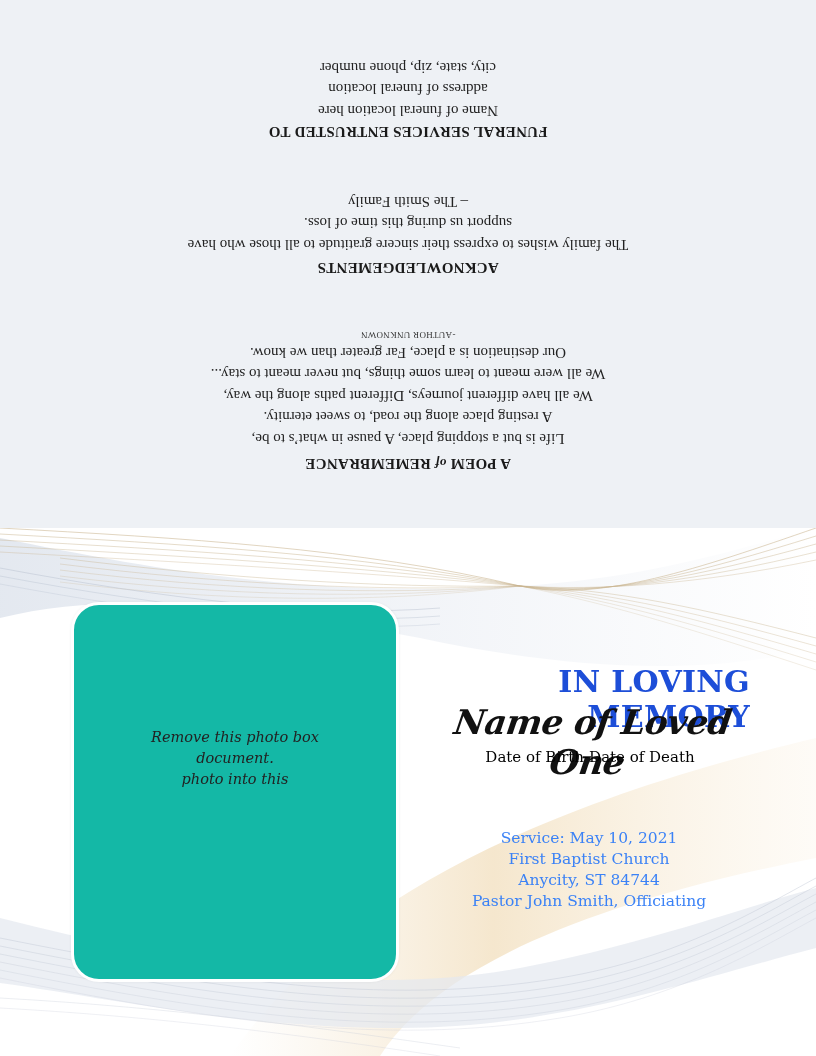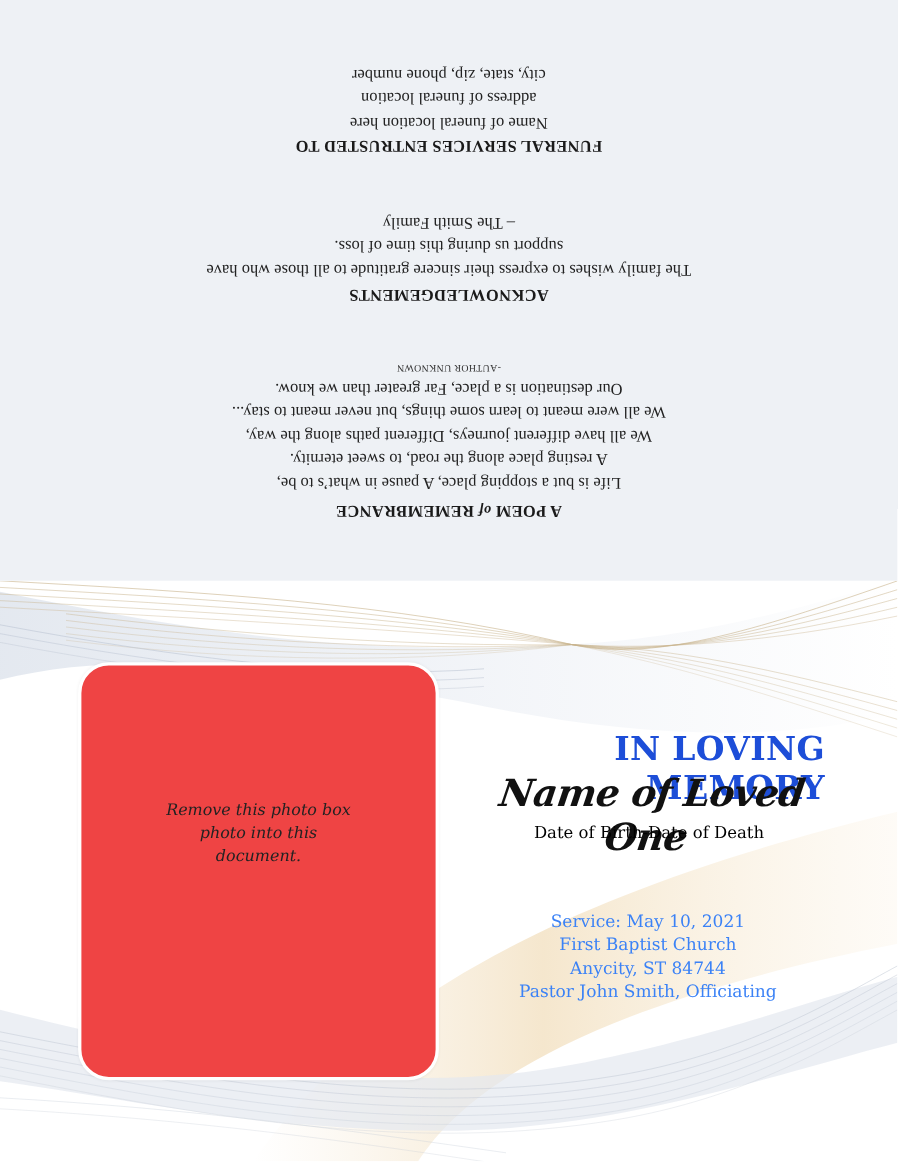--- a/index.html
+++ b/index.html
@@ -11,21 +11,21 @@
   .flip .block { position: absolute; left: 0; width: 816px; text-align: center; }
   .heading-sm { font-family: "Liberation Serif", serif; font-weight: bold; font-size: 15px; letter-spacing: 0.3px; color: #1a1a1a; }
   .heading-sm .of { font-style: italic; font-size: 13px; text-transform: none; }
   .body-line { font-family: "Liberation Serif", serif; font-size: 15px; line-height: 21.5px; color: #222; }
   .author { font-family: "Liberation Serif", serif; font-size: 9px; letter-spacing: 0.3px; color: #333; margin-top: 1px; }
 
   
   .bottom-panel { position: absolute; left: 0; top: 528px; width: 816px; height: 528px; overflow: hidden; background: #ffffff; }
   .bottom-panel svg.waves { position: absolute; left: 0; top: 0; }
 
-  .photo-box { position: absolute; left: 71px; top: 602px; width: 322px; height: 374px; background: #ef4444; border: 3px solid #ffffff; border-radius: 28px; box-shadow: 0 0 3px rgba(0,0,0,0.06); }
+  .photo-box { position: absolute; left: 71px; top: 602px; width: 322px; height: 374px; background: #14b8a6; border: 3px solid #ffffff; border-radius: 28px; box-shadow: 0 0 3px rgba(0,0,0,0.06); }
   .photo-text { position: absolute; left: 0; top: 122px; width: 322px; text-align: center; font-family: "DejaVu Serif", serif; font-style: italic; font-size: 14.5px; line-height: 21px; color: #222; }
 
   .memory-title { position: absolute; left: 410px; top: 664px; width: 340px; text-align: right; font-family: "DejaVu Serif", serif; font-weight: bold; font-size: 30px; letter-spacing: 0.3px; color: #1d4ed8; }
   .loved-name { position: absolute; left: 410px; top: 702px; width: 360px; text-align: center; font-family: "DejaVu Serif", serif; font-style: italic; font-weight: bold; font-size: 34px; color: #111; transform: skewX(-8deg); letter-spacing: -0.5px; }
   .dates { position: absolute; left: 410px; top: 748px; width: 360px; text-align: center; font-family: "DejaVu Serif", serif; font-size: 15px; color: #000000; }
   .service { position: absolute; left: 430px; top: 828px; width: 318px; text-align: center; font-family: "DejaVu Serif", serif; font-size: 15.5px; line-height: 21px; color: #3b82f6; }
 </style>
 </head>
 <body>
 
@@ -107,22 +107,22 @@
       <path d="M0,450 C200,490 380,520 560,490 C680,470 760,420 816,390" opacity="0.35"></path>
       <path d="M0,470 C180,480 320,500 460,520" opacity="0.4"></path>
       <path d="M0,480 C180,490 320,510 440,528" opacity="0.35"></path>
     </g>
   </svg>
 </div>
 
 <div class="photo-box">
   <div class="photo-text">
     <div>Remove this photo box</div>
+    <div>document.</div>
     <div>photo into  this</div>
-    <div>document.</div>
   </div>
 </div>
 
 <div class="memory-title">IN LOVING MEMORY</div>
 <div class="loved-name">Name of Loved One</div>
 <div class="dates">Date of Birth-Date of Death</div>
 
 <div class="service">
   <div>Service:  May 10, 2021</div>
   <div>First Baptist Church</div>

